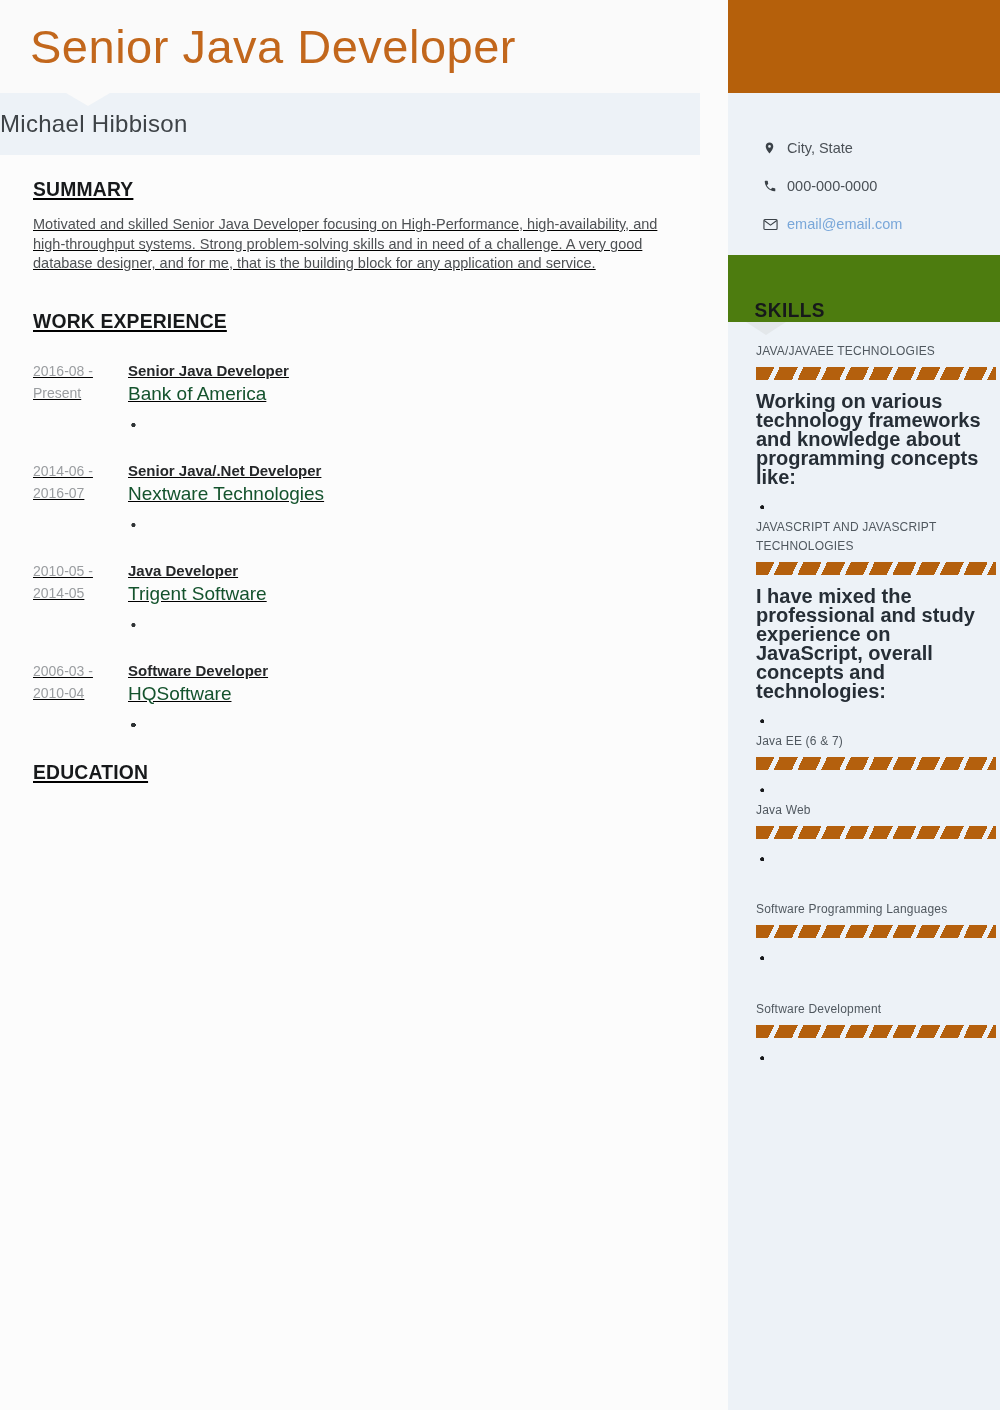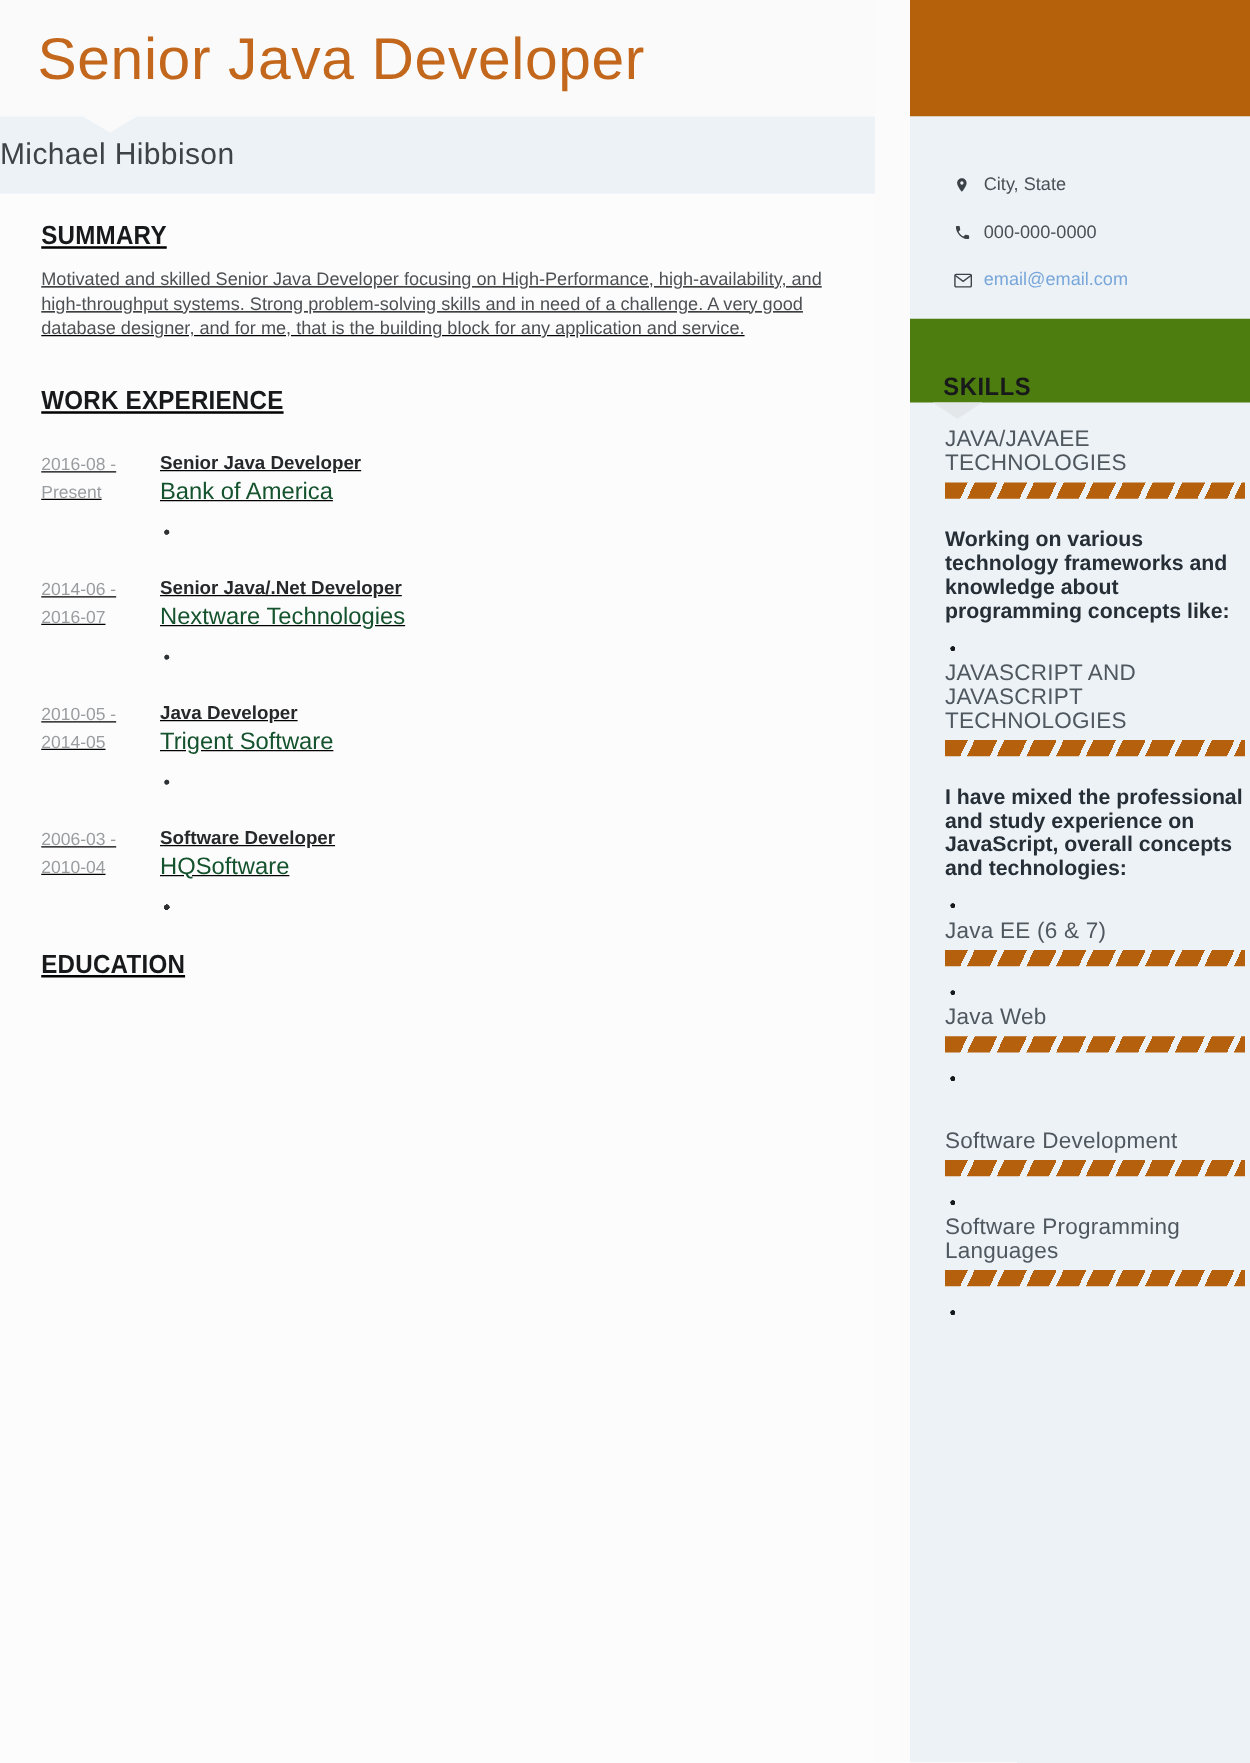--- a/index.html
+++ b/index.html
@@ -59,26 +59,26 @@
   .skills-band::after{
     content:"";position:absolute;left:18px;top:67px;width:0;height:0;
     border-left:20px solid transparent;border-right:20px solid transparent;border-top:13px solid #e3e7ea;
   }
   .skills-title{
     padding-left:28px;font-size:20px;font-weight:700;color:#17191b;letter-spacing:.5px;
     transform:scaleX(.95);transform-origin:left center;
   }
   .skills-body{padding:20px 30px 0 28px;}
   .skill-sec{margin-bottom:31px;}
-  .skill-head{margin:0 0 6px;font-size:18px;font-weight:400;color:#50585f;letter-spacing:.2px;line-height:19px;}
+  .skill-head{margin:0 0 6px;font-size:12px;font-weight:400;color:#50585f;letter-spacing:.2px;line-height:19px;}
   .stripe-bar{
     height:13px;width:240px;
     background:repeating-linear-gradient(115deg,#b4600d 0 16.5px,rgba(0,0,0,0) 16.5px 21.5px);
   }
-  .skill-intro{margin-top:23px;font-size:17px;font-weight:700;color:#262e36;line-height:19px;}
+  .skill-intro{margin-top:12px;font-size:20px;font-weight:700;color:#262e36;line-height:19px;}
   .skill-intro:empty{display:none;}
   .skill-list{list-style:none;margin:11px 0 0;padding:0;width:240px;}
   .skill-list li{position:relative;padding-left:22px;font-size:14px;line-height:19.4px;color:#555b61;}
   .skill-list li::before{content:"•";position:absolute;left:4px;color:#17191b;font-size:13px;}
   .skill-list[data-cols="2"]{columns:2;column-gap:14px;}
 </style>
 </head>
 <body>
 
 <div class="page">
@@ -303,44 +303,44 @@
 
               <li></li>
 
               <li></li>
 
               <li></li>
             </ul>
         </div>
 
         <div class="skill-sec">
+          <h3 class="skill-head">Software Programming Languages</h3>
+          <div class="stripe-bar"></div>
+
+          <ul class="skill-list" data-cols="2">
+
+              <li></li>
+
+              <li></li>
+
+              <li></li>
+
+              <li></li>
+
+              <li></li>
+
+              <li></li>
+            </ul>
+        </div>
+
+        <div class="skill-sec">
           <h3 class="skill-head">Software Development</h3>
           <div class="stripe-bar"></div>
 
           <ul class="skill-list" data-cols="1">
-
-              <li></li>
-
-              <li></li>
-
-              <li></li>
-
-              <li></li>
-
-              <li></li>
-            </ul>
-        </div>
-
-        <div class="skill-sec">
-          <h3 class="skill-head">Software Programming Languages</h3>
-          <div class="stripe-bar"></div>
-
-          <ul class="skill-list" data-cols="2">
-
-              <li></li>
 
               <li></li>
 
               <li></li>
 
               <li></li>
 
               <li></li>
 
               <li></li>

